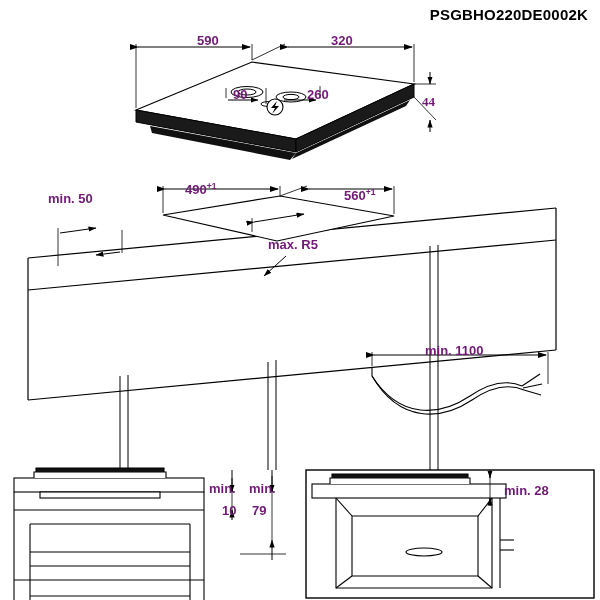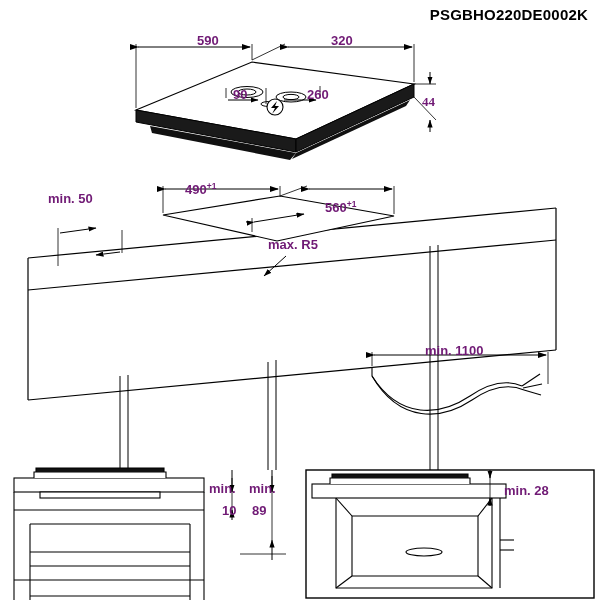--- a/index.html
+++ b/index.html
@@ -249,25 +249,25 @@
 
   <div class="lbl" style="left:197px; top:34px;">590</div>
   <div class="lbl" style="left:331px; top:34px;">320</div>
   <div class="lbl" style="left:233px; top:88px;">90</div>
   <div class="lbl" style="left:295px; top:88px;margin-left:12px;">260</div>
   <div class="lbl" style="left:422px; top:95px;font-family:Liberation Serif, serif;">44</div>
 
   <div class="lbl" style="left:48px; top:192px;">min. 50</div>
 
   <div class="lbl" style="left:185px; top:182px;"><span>490</span><span class="sup">+1</span></div>
-  <div class="lbl" style="left:325px; top:188px;margin-top:12px;"><span>560</span><span class="sup">+1</span></div>
+  <div class="lbl" style="left:344px; top:188px;"><span>560</span><span class="sup">+1</span></div>
   <div class="lbl" style="left:268px; top:238px;">max. R5</div>
 
   <div class="lbl" style="left:425px; top:344px;">min. 1100</div>
 
   <div class="lbl" style="left:209px; top:482px;">min.</div>
   <div class="lbl" style="left:212px; top:504px;margin-left:10px;">10</div>
   <div class="lbl" style="left:249px; top:482px;">min.</div>
-  <div class="lbl" style="left:252px; top:504px;">89</div>
+  <div class="lbl" style="left:252px; top:504px;">79</div>
 
   <div class="lbl" style="left:504px; top:484px;">min. 28</div>
 
 </div>
 
 </body></html>

